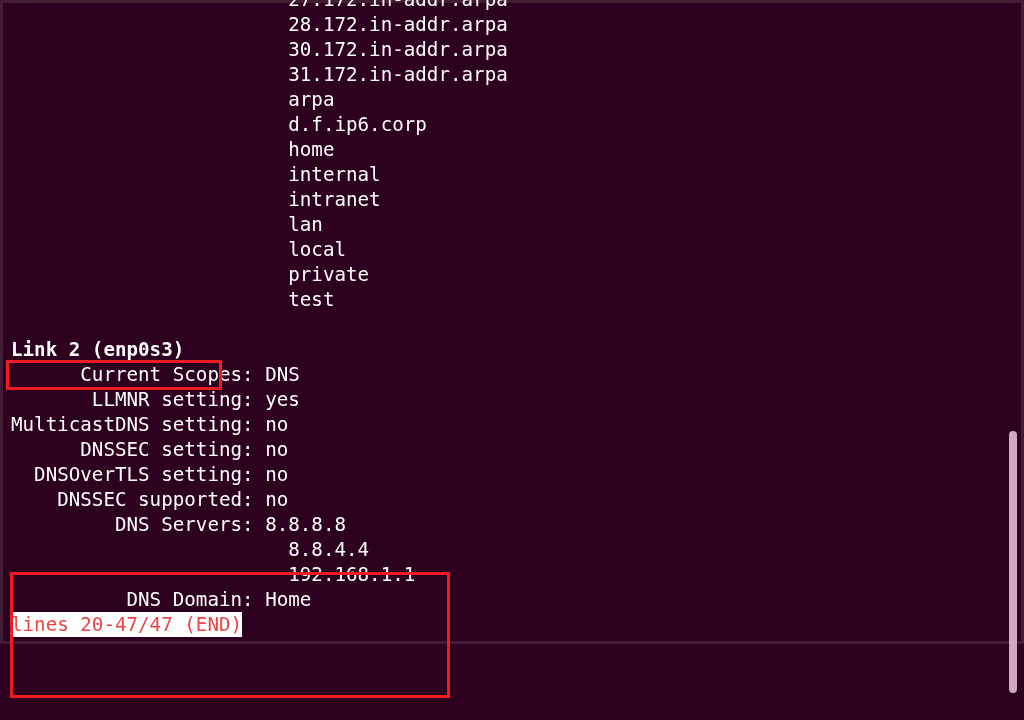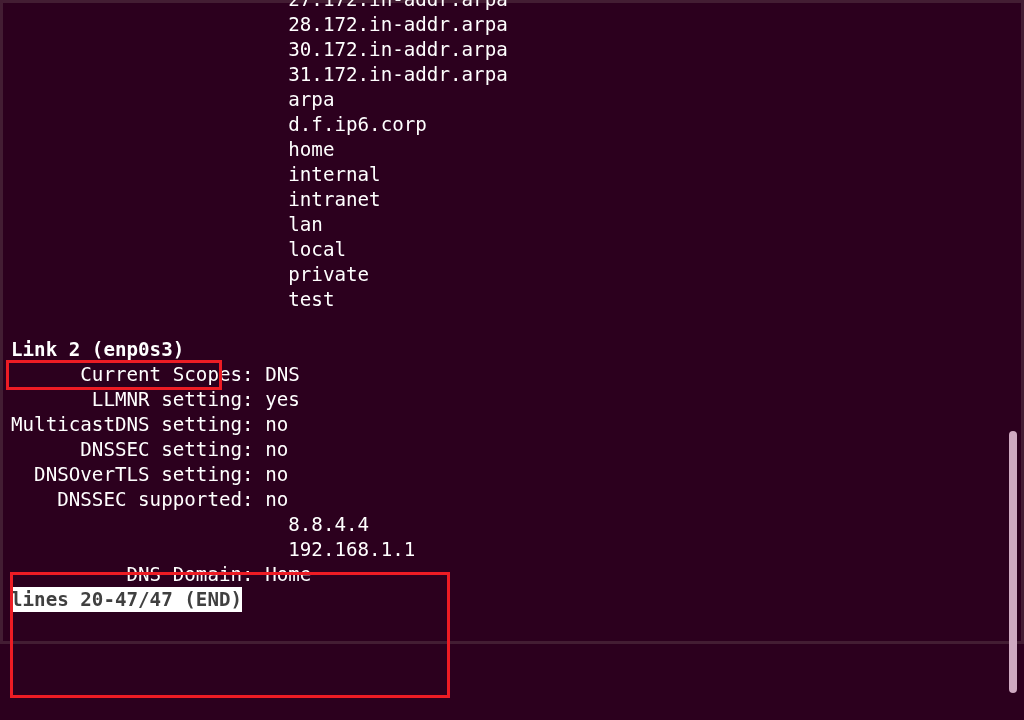--- a/index.html
+++ b/index.html
@@ -21,22 +21,22 @@
     border:3px solid #431d33;
     box-sizing:border-box;
     padding:0;
   }
   .line{white-space:pre}
   .bold{font-weight:bold}
   
   .status{
     display:inline-block;
     background:#ffffff;
-    color:#404040;
-    font-weight:bold;
+    color:#ef4444;
+    font-weight:normal;
     white-space:pre;
   }
   
   .redbox{
     position:absolute;
     border:3px solid #ed1c24;
     box-sizing:border-box;
     pointer-events:none;
   }
   
@@ -75,20 +75,21 @@
       <div class="line">                        private</div>
       <div class="line">                        test</div>
       <div class="line"> </div>
       <div class="line bold">Link 2 (enp0s3)</div>
       <div class="line">      Current Scopes: DNS</div>
       <div class="line">       LLMNR setting: yes</div>
       <div class="line">MulticastDNS setting: no</div>
       <div class="line">      DNSSEC setting: no</div>
       <div class="line">  DNSOverTLS setting: no</div>
       <div class="line">    DNSSEC supported: no</div>
+      <div class="line">         DNS Servers: 8.8.8.8</div>
       <div class="line">                        8.8.4.4</div>
       <div class="line">                        192.168.1.1</div>
       <div class="line">          DNS Domain: Home</div>
       <div><span class="status">lines 20-47/47 (END)</span></div>
     </div>
 
   <div class="redbox" id="box-link" style="left: 3px; top: 357px; width: 216px; height: 30px;"></div>
   <div class="redbox" id="box-dns" style="left: 7px; top: 569px; width: 440px; height: 126px;"></div>
 
   <div class="scrolltrack">

